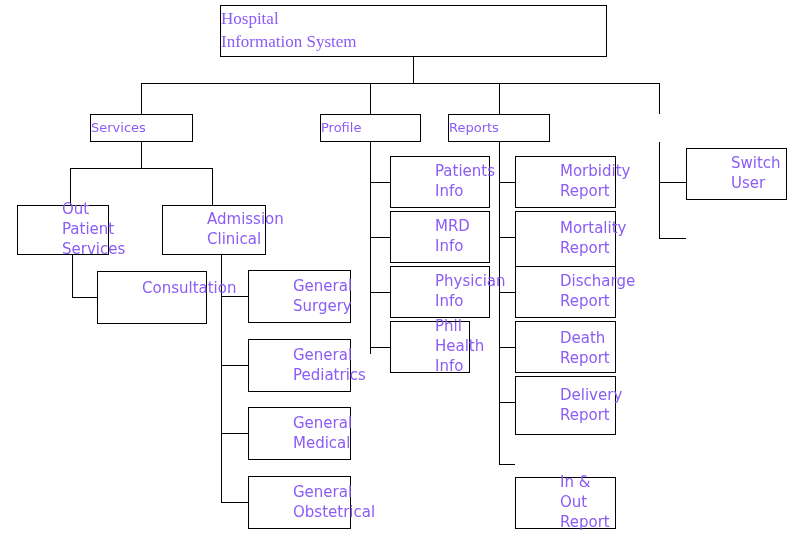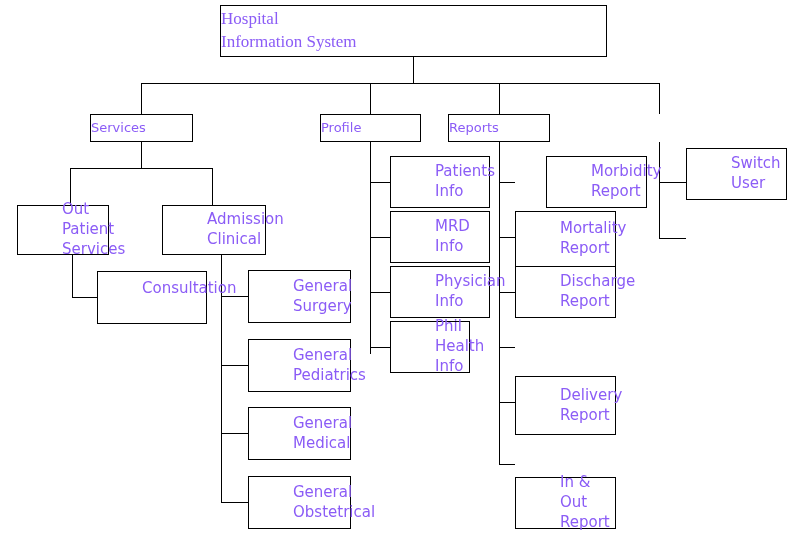--- a/index.html
+++ b/index.html
@@ -153,31 +153,34 @@
   </div>
   <div class="node lvl3 center" style="left:390px; top:266px; width:100px; height:52px;">
     <span class="label">Physician
 Info</span>
   </div>
   <div class="node lvl3 center" style="left:390px; top:321px; width:80px; height:52px;">
     <span class="label">Phil Health
 Info</span>
   </div>
 
-  <div class="node lvl3 center" style="left:515px; top:156px; width:101px; height:52px;margin-left:31px;">
+  <div class="node lvl3 center" style="left:515px; top:156px; width:101px; height:52px;">
     <span class="label">Morbidity
 Report</span>
   </div>
   <div class="node lvl3 center" style="left:515px; top:211px; width:101px; height:56px;">
     <span class="label">Mortality
 Report</span>
   </div>
   <div class="node lvl3 center" style="left:515px; top:266px; width:101px; height:52px;">
     <span class="label">Discharge
 Report</span>
+  </div>
+  <div class="node lvl3 top" style="left:515px; top:321px; width:101px; height:52px;">
+    <span class="label">Death Report</span>
   </div>
   <div class="node lvl3 center" style="left:515px; top:376px; width:101px; height:59px;">
     <span class="label">Delivery
 Report</span>
   </div>
   <div class="node lvl3 center" style="left:515px; top:432px; width:101px; height:52px;margin-top:45px;">
     <span class="label">In &amp; Out
 Report</span>
   </div>
 

